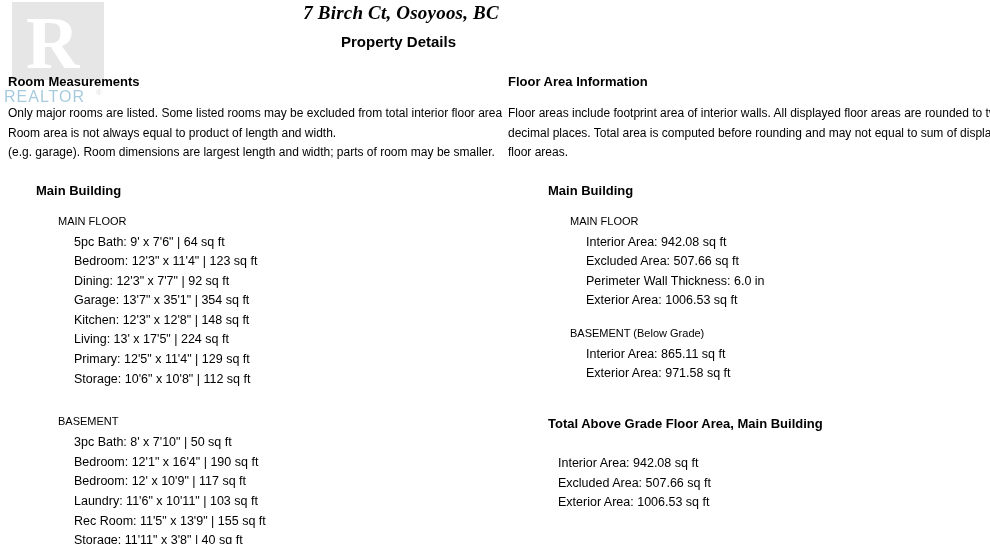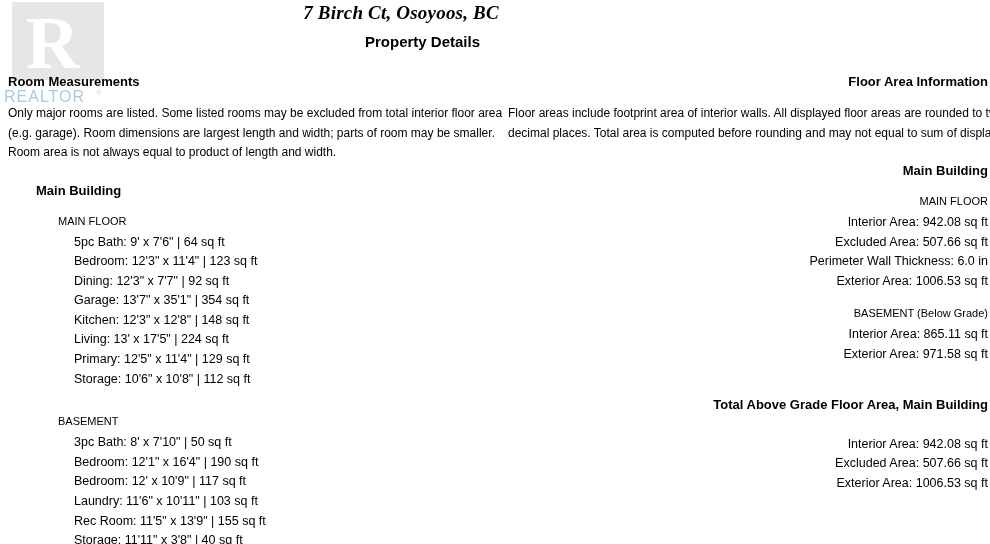--- a/index.html
+++ b/index.html
@@ -82,39 +82,38 @@
   }
   .doc-subtitle {
     position: absolute;
     top: 33px;
     left: 0;
     width: 797px;
     text-align: center;
     font-family: "Liberation Sans", sans-serif;
     font-size: 15px;
     font-weight: bold;
-    padding-left: 24px;
   }
   .rule {
     position: absolute;
     top: 60px;
     left: 8px;
     width: 974px;
     height: 1px;
     background: transparent;
   }
 
   .col {
     position: absolute;
     top: 72px;
     font-size: 12.5px;
     line-height: 20px;
   }
   .col-left { left: 8px; width: 480px; }
-  .col-right { left: 508px; width: 480px; text-align: right; }
+  .col-right { left: 508px; width: 480px; }
 
   .section-head {
     font-size: 13px;
     font-weight: bold;
     margin-bottom: 5px;
   }
   .note {
     font-size: 12px;
     line-height: 19.5px;
     margin: 12px 0 18px 0;
@@ -175,22 +174,22 @@
   </div>
 
   <div class="doc-title">7 Birch Ct, Osoyoos, BC</div>
   <div class="doc-subtitle">Property Details</div>
   <div class="rule"></div>
 
   <div class="col col-left">
     <div class="section-head">Room Measurements</div>
     <div class="note">
       <div>Only major rooms are listed. Some listed rooms may be excluded from total interior floor area</div>
+      <div>Room area is not always equal to product of length and width.</div>
       <div>(e.g. garage). Room dimensions are largest length and width; parts of room may be smaller.</div>
-      <div>Room area is not always equal to product of length and width.</div>
     </div>
 
     <div class="building-head">Main Building</div>
 
     <div class="floor-head">MAIN FLOOR</div>
     <ul class="item-list">
       <li>5pc Bath: 9' x 7'6" | 64 sq ft</li>
       <li>Bedroom: 12'3" x 11'4" | 123 sq ft</li>
       <li>Dining: 12'3" x 7'7" | 92 sq ft</li>
       <li>Garage: 13'7" x 35'1" | 354 sq ft</li>
@@ -212,20 +211,21 @@
       <li>Storage: 11'11" x 3'8" | 40 sq ft</li>
       <li>Utility: 8' x 6'4" | 42 sq ft</li>
     </ul>
   </div>
 
   <div class="col col-right">
     <div class="section-head">Floor Area Information</div>
     <div class="note">
       <div>Floor areas include footprint area of interior walls. All displayed floor areas are rounded to two</div>
       <div>decimal places. Total area is computed before rounding and may not equal to sum of displayed</div>
+      <div>floor areas.</div>
     </div>
 
     <div class="building-head wide">Main Building</div>
 
     <div class="floor-head wide">MAIN FLOOR</div>
     <ul class="item-list wide">
       <li>Interior Area: 942.08 sq ft</li>
       <li>Excluded Area: 507.66 sq ft</li>
       <li>Perimeter Wall Thickness: 6.0 in</li>
       <li>Exterior Area: 1006.53 sq ft</li>

